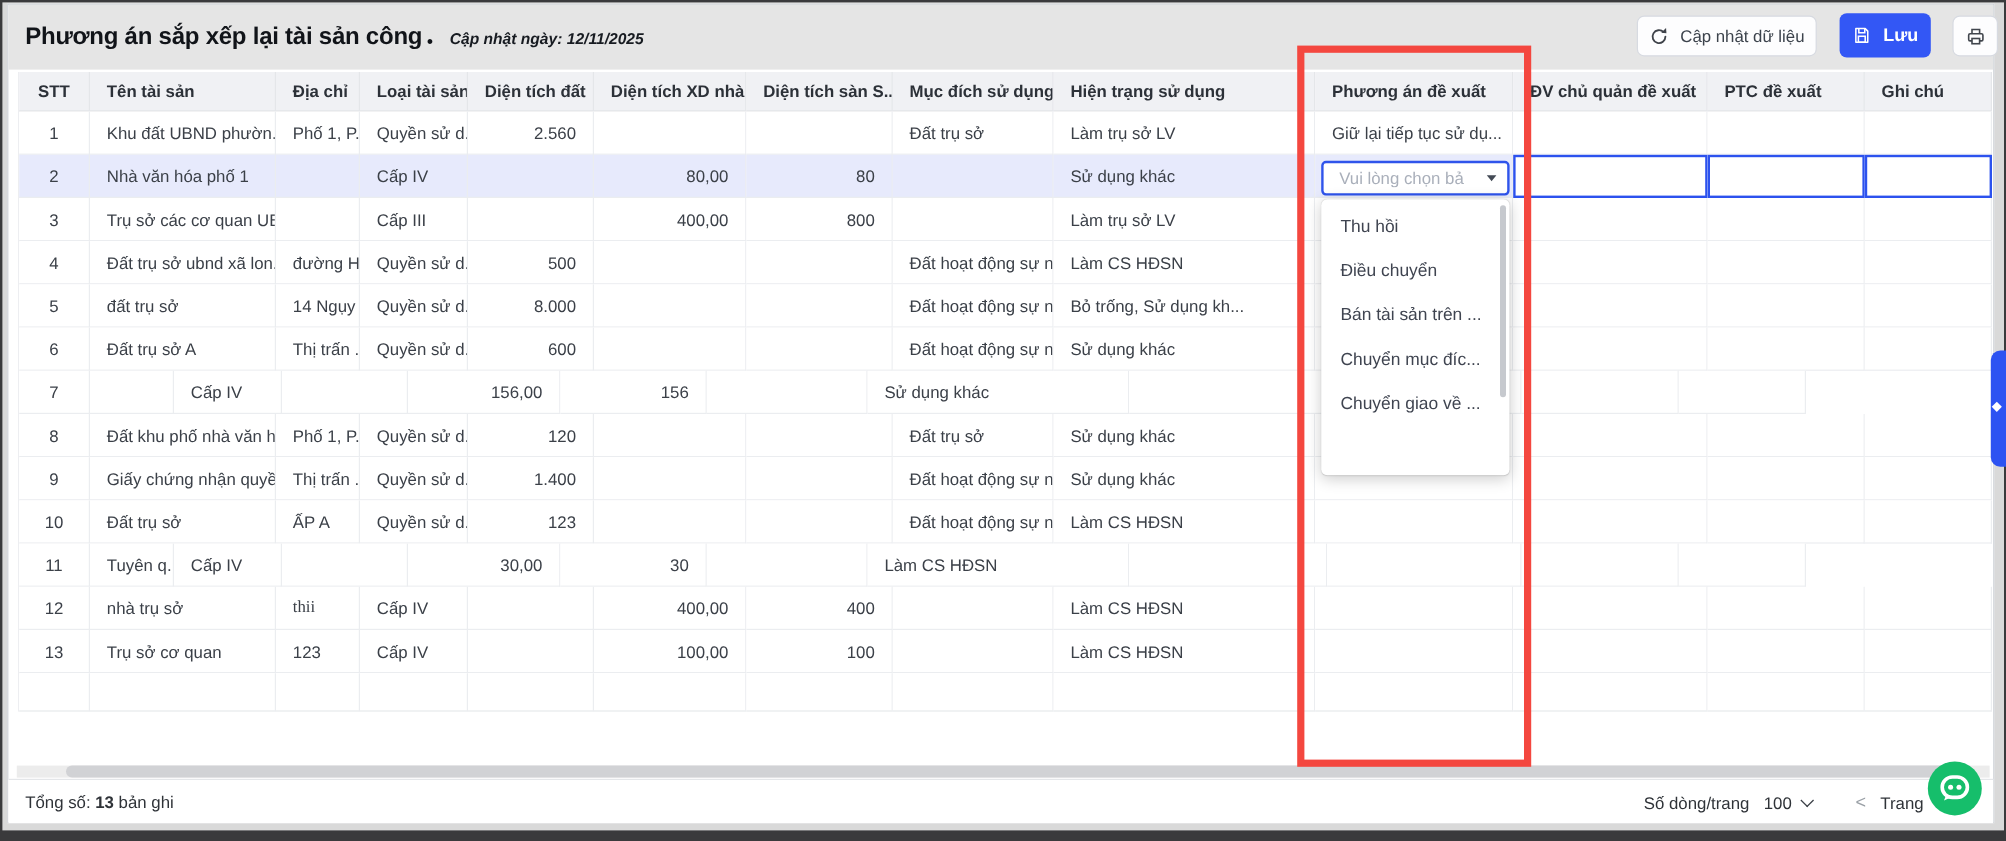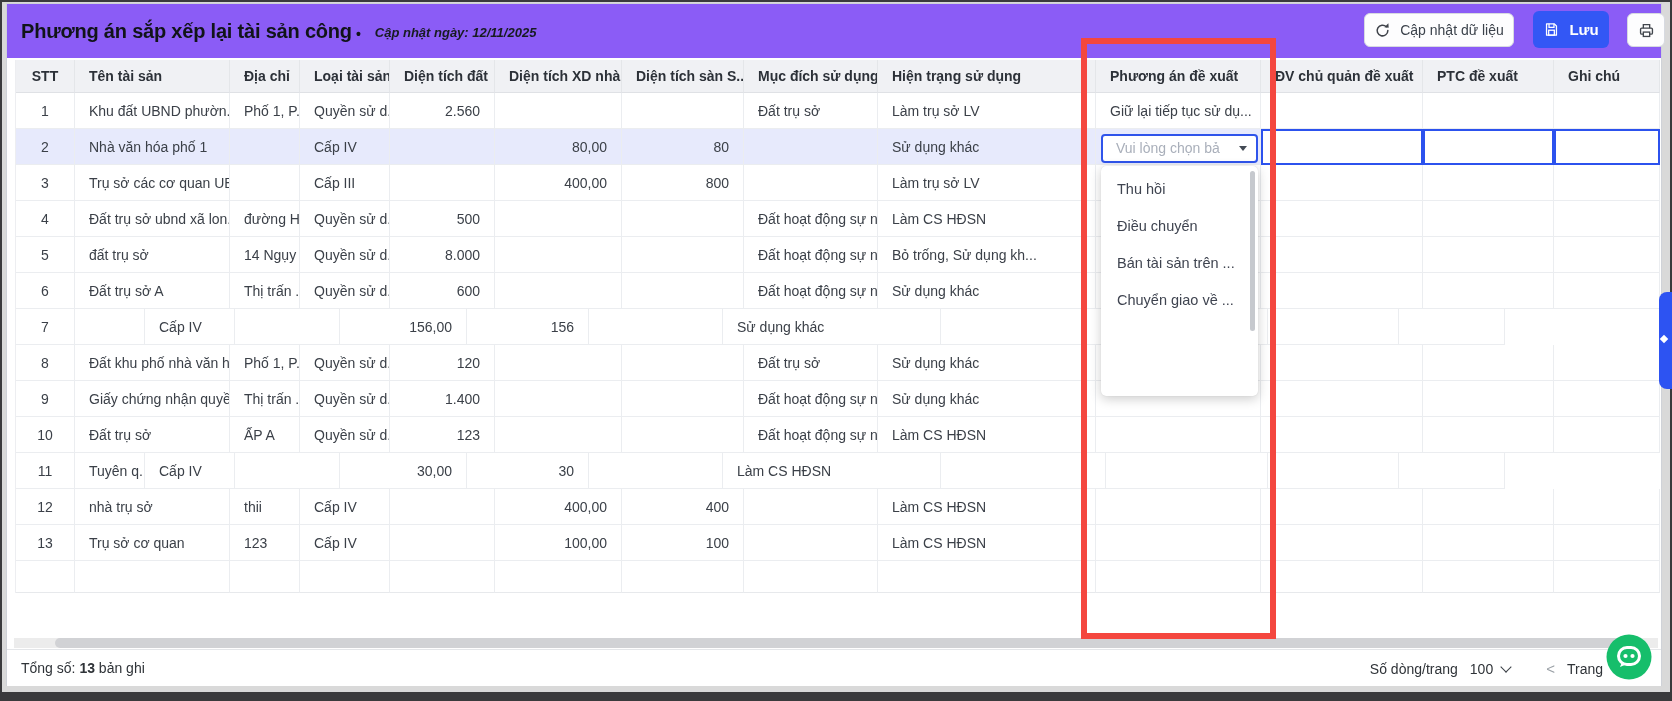--- a/index.html
+++ b/index.html
@@ -3,21 +3,21 @@
 <meta charset="utf-8">
 <style>
   html,body{margin:0;padding:0;background:#888;}
   *{box-sizing:border-box;}
   #canvas{position:relative;width:1672px;height:701px;background:#3a3a3c;overflow:hidden;
     font-family:"Liberation Sans","DejaVu Sans",sans-serif;-webkit-font-smoothing:antialiased;}
   #page{position:absolute;left:2px;top:2px;right:2px;bottom:9px;background:#d9d9d9;}
   #card{position:absolute;left:4px;top:1px;width:1656px;height:683px;background:#ffffff;border:1px solid #cfd2d8;}
 
   
-  #topbar{position:absolute;left:0;top:0;width:100%;height:54px;background:#8b5cf6;}
+  #topbar{position:absolute;left:0;top:0;width:100%;height:54px;background:#e5e5e5;}
   #title-wrap{position:absolute;left:14px;top:0;height:54px;display:flex;align-items:center;}
   #page-title{font-size:20px;font-weight:bold;color:#111419;letter-spacing:-0.2px;white-space:nowrap;}
   #title-dot{font-size:14px;font-weight:bold;color:#111419;margin:6px 0 0 4px;}
   #updated{font-size:13px;font-weight:bold;font-style:italic;color:#171b21;margin:2px 0 0 14px;white-space:nowrap;}
   .btn{position:absolute;display:flex;align-items:center;justify-content:center;gap:9px;border-radius:6px;cursor:pointer;}
   .btn.light{background:#fdfdfe;border:1px solid #d7dae1;color:#3c434c;font-size:14px;}
   #refresh-btn{left:1357px;top:9px;width:150px;height:34px;}
   #save-btn{left:1526px;top:7px;width:76px;height:37px;background:#3357f5;color:#fff;font-weight:bold;font-size:15px;border:none;}
   #print-btn{left:1620px;top:9px;width:38px;height:34px;}
 
@@ -296,21 +296,21 @@
             <div class="cell" style="width: 134px;"></div>
             <div class="cell" style="width: 218px;">Làm CS HĐSN</div>
             <div class="cell" style="width: 165px;"></div>
             <div class="cell" style="width: 162px;"></div>
             <div class="cell" style="width: 131px;"></div>
             <div class="cell" style="width: 106px;"></div>
           </div>
           <div class="trow">
             <div class="cell ctr" style="width: 59px;">12</div>
             <div class="cell" style="width: 155px;">nhà trụ sở</div>
-            <div class="cell" style="width: 70px;">thii</div>
+            <div class="cell" style="width: 70px; font-family: Liberation Serif, serif;">thii</div>
             <div class="cell" style="width: 90px;">Cấp IV</div>
             <div class="cell num" style="width: 105px;"></div>
             <div class="cell num" style="width: 127px;">400,00</div>
             <div class="cell num" style="width: 122px;">400</div>
             <div class="cell" style="width: 134px;"></div>
             <div class="cell" style="width: 218px;">Làm CS HĐSN</div>
             <div class="cell" style="width: 165px;"></div>
             <div class="cell" style="width: 162px;"></div>
             <div class="cell" style="width: 131px;"></div>
             <div class="cell" style="width: 106px;"></div>
@@ -364,20 +364,21 @@
         </div>
       </div>
     </div>
   </div>
 
   <div id="dropdown">
     <div id="dd-items">
         <div class="opt">Thu hồi</div>
         <div class="opt">Điều chuyển</div>
         <div class="opt">Bán tài sản trên ...</div>
+        <div class="opt">Chuyển mục đíc...</div>
         <div class="opt">Chuyển giao về ...</div>
       </div>
     <div id="dd-thumb"></div>
   </div>
 
   <div id="red-rect"></div>
 
   <div id="hsb-track">
     <div id="hsb-thumb"></div>
   </div>

